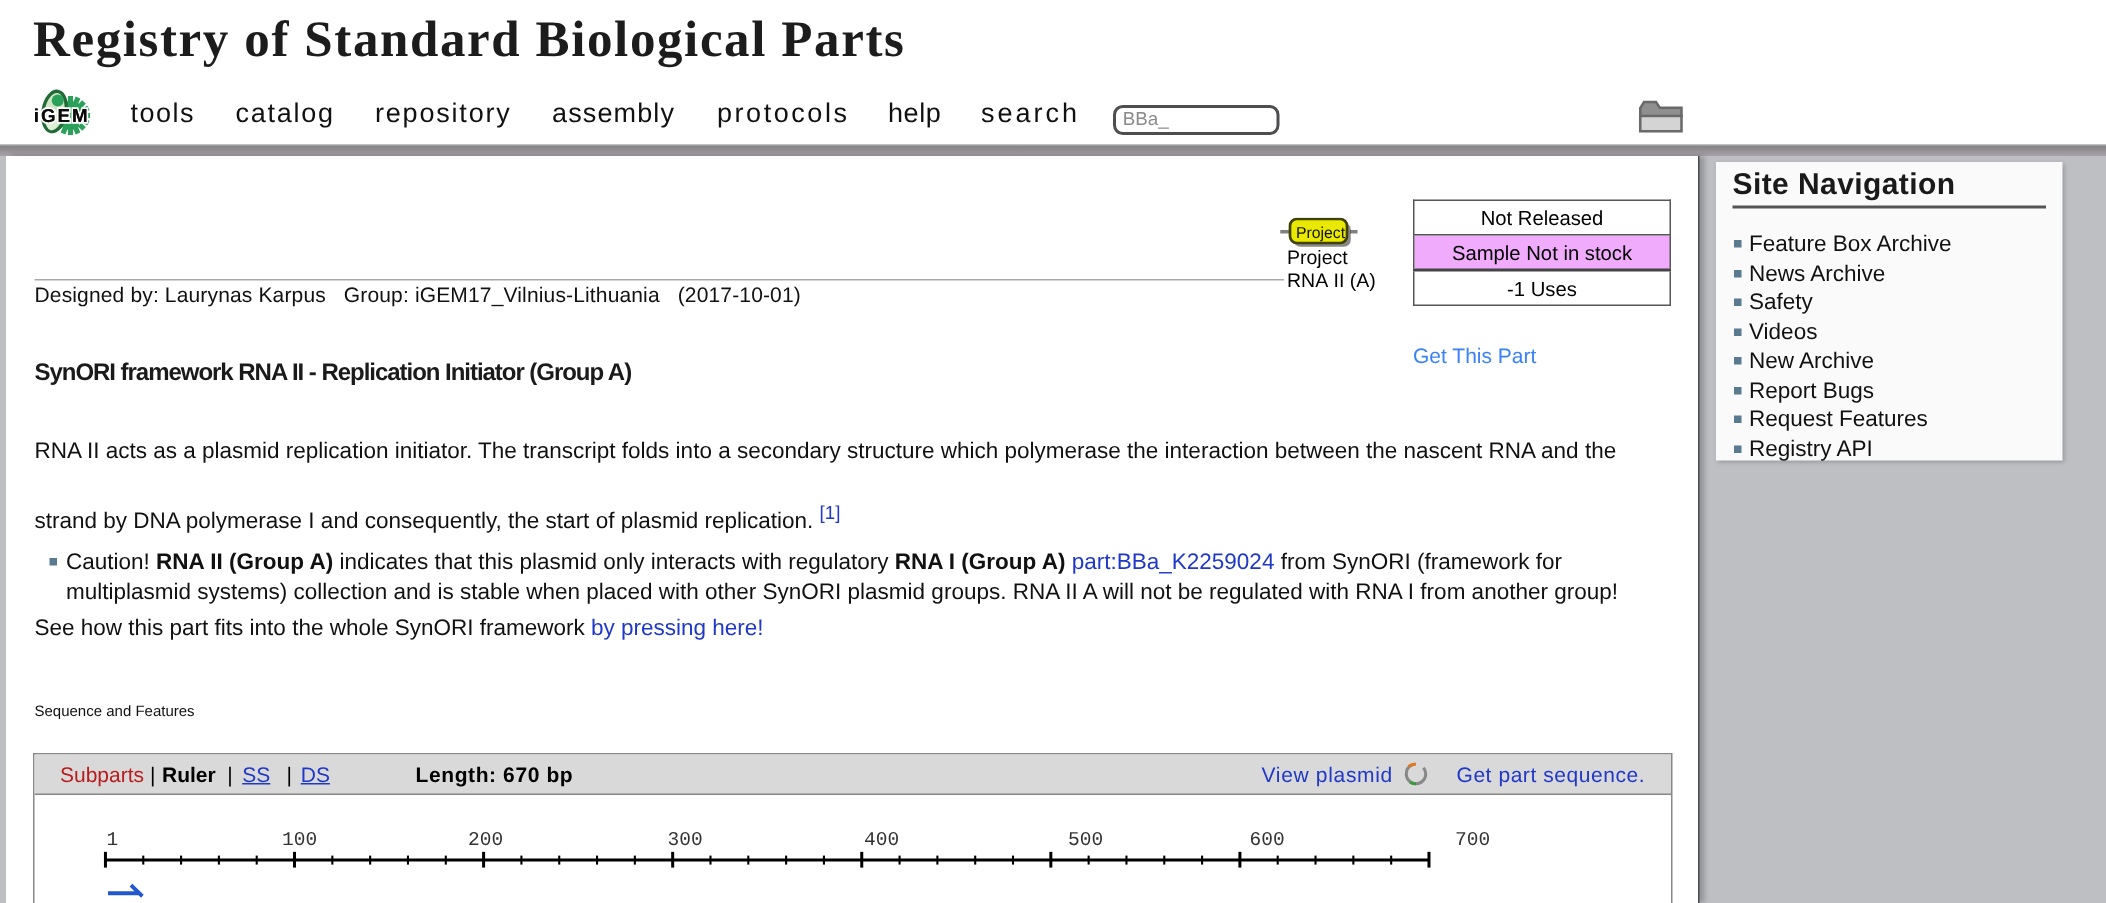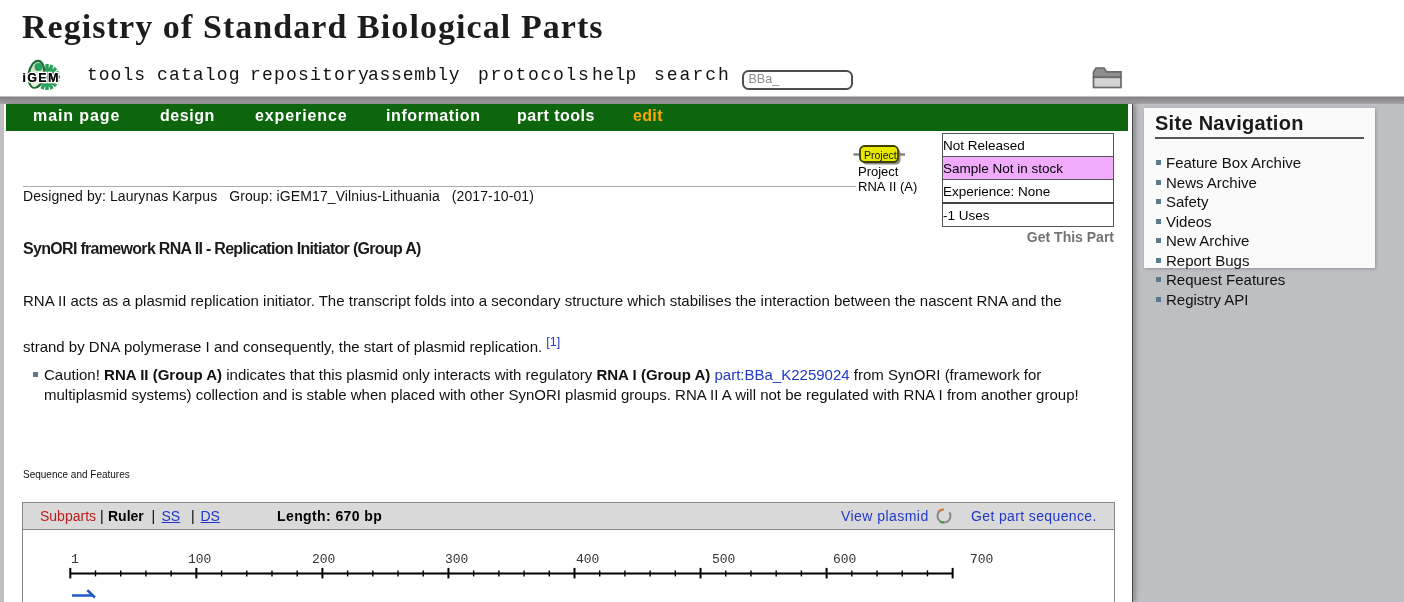--- a/index.html
+++ b/index.html
@@ -2,50 +2,50 @@
 <html><head>
 <meta charset="utf-8">
 <style>
 html,body{margin:0;padding:0;}
 body{width:1404px;height:602px;position:relative;overflow:hidden;background:#bdbfc3;font-family:"Liberation Sans",sans-serif;}
 .abs{position:absolute;}
 a{text-decoration:none;}
 
 #header{position:absolute;left:0;top:0;width:1404px;height:96px;background:#fff;}
 #title{position:absolute;left:22px;top:10.5px;font-family:"Liberation Serif",serif;font-weight:bold;font-size:34px;line-height:31px;color:#1c1c1c;letter-spacing:1.07px;}
-.toplink{position:absolute;top:65.3px;font-size:18px;color:#111;font-family:Liberation Mono, monospace;}
+.toplink{position:absolute;top:65.3px;font-size:18px;color:#111;}
 #searchbox{position:absolute;left:742px;top:69.5px;width:102px;height:16px;background:#fff;border:2.8px solid #4e4e50;border-radius:6.5px;padding:0.5px 0 0 4.5px;font-size:12.5px;line-height:15px;color:#8a8a8a;}
 
 #graybar{position:absolute;left:0;top:96.5px;width:1404px;height:7.5px;background:linear-gradient(#828282,#a8a2ab);}
 
 #content{position:absolute;left:4px;top:104px;width:1128px;height:498px;background:#fff;box-shadow:1px 0 0 #4a4a4a, 4px 0 4px rgba(0,0,0,0.25);}
 
 #greennav{position:absolute;left:2px;top:0;width:1122px;height:27px;background:#0d650d;}
 .gn{position:absolute;top:2.5px;font-size:16px;font-weight:bold;color:#fff;}
 
 #h1{position:absolute;left:19px;top:49px;font-size:29px;letter-spacing:-0.35px;color:#000;line-height:32px;}
 #h1rule{position:absolute;left:19px;top:82px;width:833px;height:1px;background:#aaa;}
 #designed{position:absolute;left:19px;top:84px;font-size:14px;letter-spacing:0.1px;color:#111;}
 
 #ptool{position:absolute;left:844px;top:41px;}
 
 #stable{position:absolute;left:938px;top:29px;border-collapse:collapse;}
-#stable td{border:1px solid #565656;width:170px;height:22px;font-size:13.5px;color:#000;padding:0;}
-#gtp{position:absolute;left:938px;top:125px;width:172px;text-align:right;font-size:14px;font-weight:bold;color:#737373;}
+#stable td{border:1px solid #565656;width:170px;height:22px;text-align:center;font-size:13.5px;color:#000;padding:0;}
+#gtp{position:absolute;left:938px;top:125px;width:172px;text-align:left;font-size:14px;font-weight:normal;color:#3b82f6;}
 
 #h2{position:absolute;left:19px;top:136px;font-size:16px;letter-spacing:-0.69px;font-weight:bold;color:#1a1a1a;}
 .bl{position:absolute;font-size:15px;color:#111;white-space:nowrap;}
 a.blue{color:#2038c8;}
 .bullet{position:absolute;width:5px;height:5px;background:#5a7a90;}
 
 #seqwrap{position:absolute;left:18px;top:398px;width:1091px;height:104px;border:1px solid #888;background:#fff;}
 #seqbar{position:absolute;left:0;top:0;width:100%;height:26px;background:#d9d9d9;border-bottom:1px solid #888;font-size:14px;color:#000;}
 .rlabel{position:absolute;top:448px;font-family:"Liberation Mono",monospace;font-size:13px;color:#333;}
 
-#sidebar{position:absolute;left:1144px;top:108px;width:231px;height:160px;background:#fafafa;box-shadow:1px 1px 3px rgba(0,0,0,0.22);text-align:center;}
+#sidebar{position:absolute;left:1144px;top:108px;width:231px;height:199px;background:#fafafa;box-shadow:1px 1px 3px rgba(0,0,0,0.22);text-align:center;}
 #sbtitle{position:absolute;left:11px;top:4px;font-size:20px;letter-spacing:0.28px;font-weight:bold;color:#1a1a1a;}
 #sbrule{position:absolute;left:11px;top:29px;width:209px;height:2px;background:#555;}
 .sbitem{position:absolute;left:22px;font-size:15px;color:#111;white-space:nowrap;}
 .sbsq{position:absolute;left:12px;width:5px;height:5px;background:#5a7a90;}
 </style>
 </head>
 <body>
 <div id="header">
   <div id="title">Registry of Standard Biological Parts</div>
   <svg class="abs" style="left:22px;top:55px" width="48" height="40" viewBox="0 0 48 40">
@@ -76,28 +76,20 @@
   <span class="toplink" style="left:592px;letter-spacing:0.4px">help</span>
   <span class="toplink" style="left:654px;letter-spacing:2.0px">search</span>
   <div id="searchbox">BBa_</div>
   <svg class="abs" style="left:1092px;top:66px" width="31" height="23" viewBox="0 0 31 23">
     <path d="M1.5 11.5 L1.5 6 L4 2 L12 2 L14.5 5.8 L29 5.8 L29 11.5 Z" fill="#8f8f8f" stroke="#6a6a6a" stroke-width="1.7"></path>
     <rect x="1.5" y="11.3" width="27.5" height="10.2" fill="#d4d4d4" stroke="#6a6a6a" stroke-width="1.7"></rect>
   </svg>
 </div>
 <div id="graybar"></div>
 <div id="content">
-  <div id="greennav">
-    <span class="gn" style="left:27px;letter-spacing:0.9px">main page</span>
-    <span class="gn" style="left:154px;letter-spacing:0.55px">design</span>
-    <span class="gn" style="left:249px;letter-spacing:0.9px">experience</span>
-    <span class="gn" style="left:380px;letter-spacing:0.6px">information</span>
-    <span class="gn" style="left:511px;letter-spacing:0.5px">part tools</span>
-    <span class="gn" style="left:627px;letter-spacing:0.35px;color:#ffa800">edit</span>
-  </div>
   <div id="h1rule"></div>
   <div id="designed">Designed by: Laurynas Karpus&nbsp;&nbsp;&nbsp;Group: iGEM17_Vilnius-Lithuania&nbsp;&nbsp;&nbsp;(2017-10-01)</div>
 
   <div id="ptool">
     <svg width="64" height="28" viewBox="0 0 64 28">
       <line x1="5.5" y1="9.5" x2="12" y2="9.5" stroke="#808080" stroke-width="2.4"></line>
       <line x1="52" y1="9.5" x2="57" y2="9.5" stroke="#808080" stroke-width="2.4"></line>
       <rect x="14.5" y="3.5" width="38" height="16" rx="4.5" fill="rgba(40,40,40,0.55)"></rect>
       <rect x="12" y="1" width="38" height="16" rx="4.5" fill="#e9e900" stroke="#404000" stroke-width="1.8"></rect>
       <text x="16" y="13.5" font-family="Liberation Sans" font-size="10.5" fill="#111">Project</text>
@@ -107,38 +99,36 @@
 
   <table id="stable">
     <tbody>
         <tr>
           <td>Not Released</td>
         </tr>
     <tr>
           <td style="background:#f0abfc">Sample Not in stock</td>
         </tr>
     <tr>
-          <td>Experience: None</td>
-        </tr>
-    <tr>
           <td style="border-top-width:2px;border-top-color:#444">-1 Uses</td>
         </tr>
   </tbody>
     </table>
   <div id="gtp">Get This Part</div>
 
   <div id="h2">SynORI framework RNA II - Replication Initiator (Group A)</div>
 
-  <div class="bl" style="left:19px;top:188.4px">RNA II acts as a plasmid replication initiator. The transcript folds into a secondary structure which stabilises the interaction between the nascent RNA and the</div>
+  <div class="bl" style="left:19px;top:188.4px">RNA II acts as a plasmid replication initiator. The transcript folds into a secondary structure which polymerase the interaction between the nascent RNA and the</div>
   <div class="bl" style="left:19px;top:231.4px">strand by DNA polymerase I and consequently, the start of plasmid replication. <sup><a class="blue">[1]</a></sup></div>
 
   <div class="bullet" style="left:28.5px;top:267.7px"></div>
   <div class="bl" style="left:40px;top:261.9px">Caution! <b>RNA II (Group A)</b> indicates that this plasmid only interacts with regulatory <b>RNA I (Group A)</b> <a class="blue">part:BBa_K2259024</a> from SynORI (framework for</div>
   <div class="bl" style="left:40px;top:282.4px">multiplasmid systems) collection and is stable when placed with other SynORI plasmid groups. RNA II A will not be regulated with RNA I from another group!</div>
 
+  <div class="bl" style="left:19px;top:306.4px">See how this part fits into the whole SynORI framework <a class="blue">by pressing here!</a></div>
 
   <div class="bl" style="left:19px;top:365.3px;font-size:10px">Sequence and Features</div>
 
   <div id="seqwrap">
     <div id="seqbar">
       <span style="position:absolute;left:17px;top:5px;color:#b91c1c">Subparts</span>
       <span style="position:absolute;left:77px;top:5px;color:#000">|</span>
       <span style="position:absolute;left:85px;top:5px;color:#000;font-weight:bold">Ruler</span>
       <span style="position:absolute;left:128.5px;top:5px;color:#000">|</span>
       <span style="position:absolute;left:138.5px;top:5px"><a class="blue" style="text-decoration:underline">SS</a></span>

